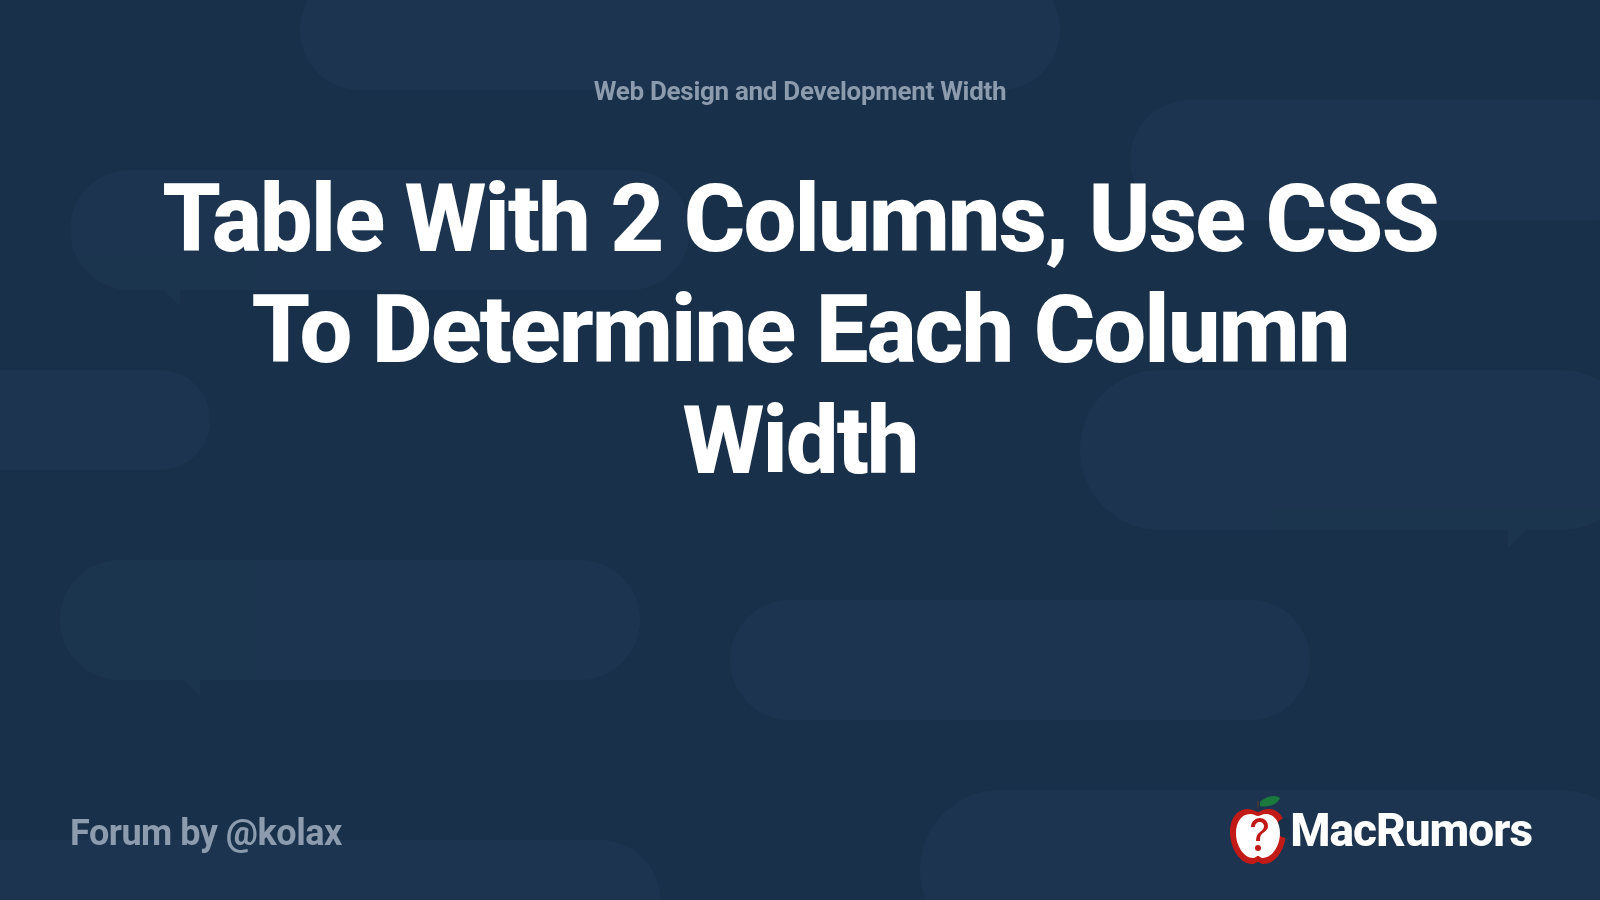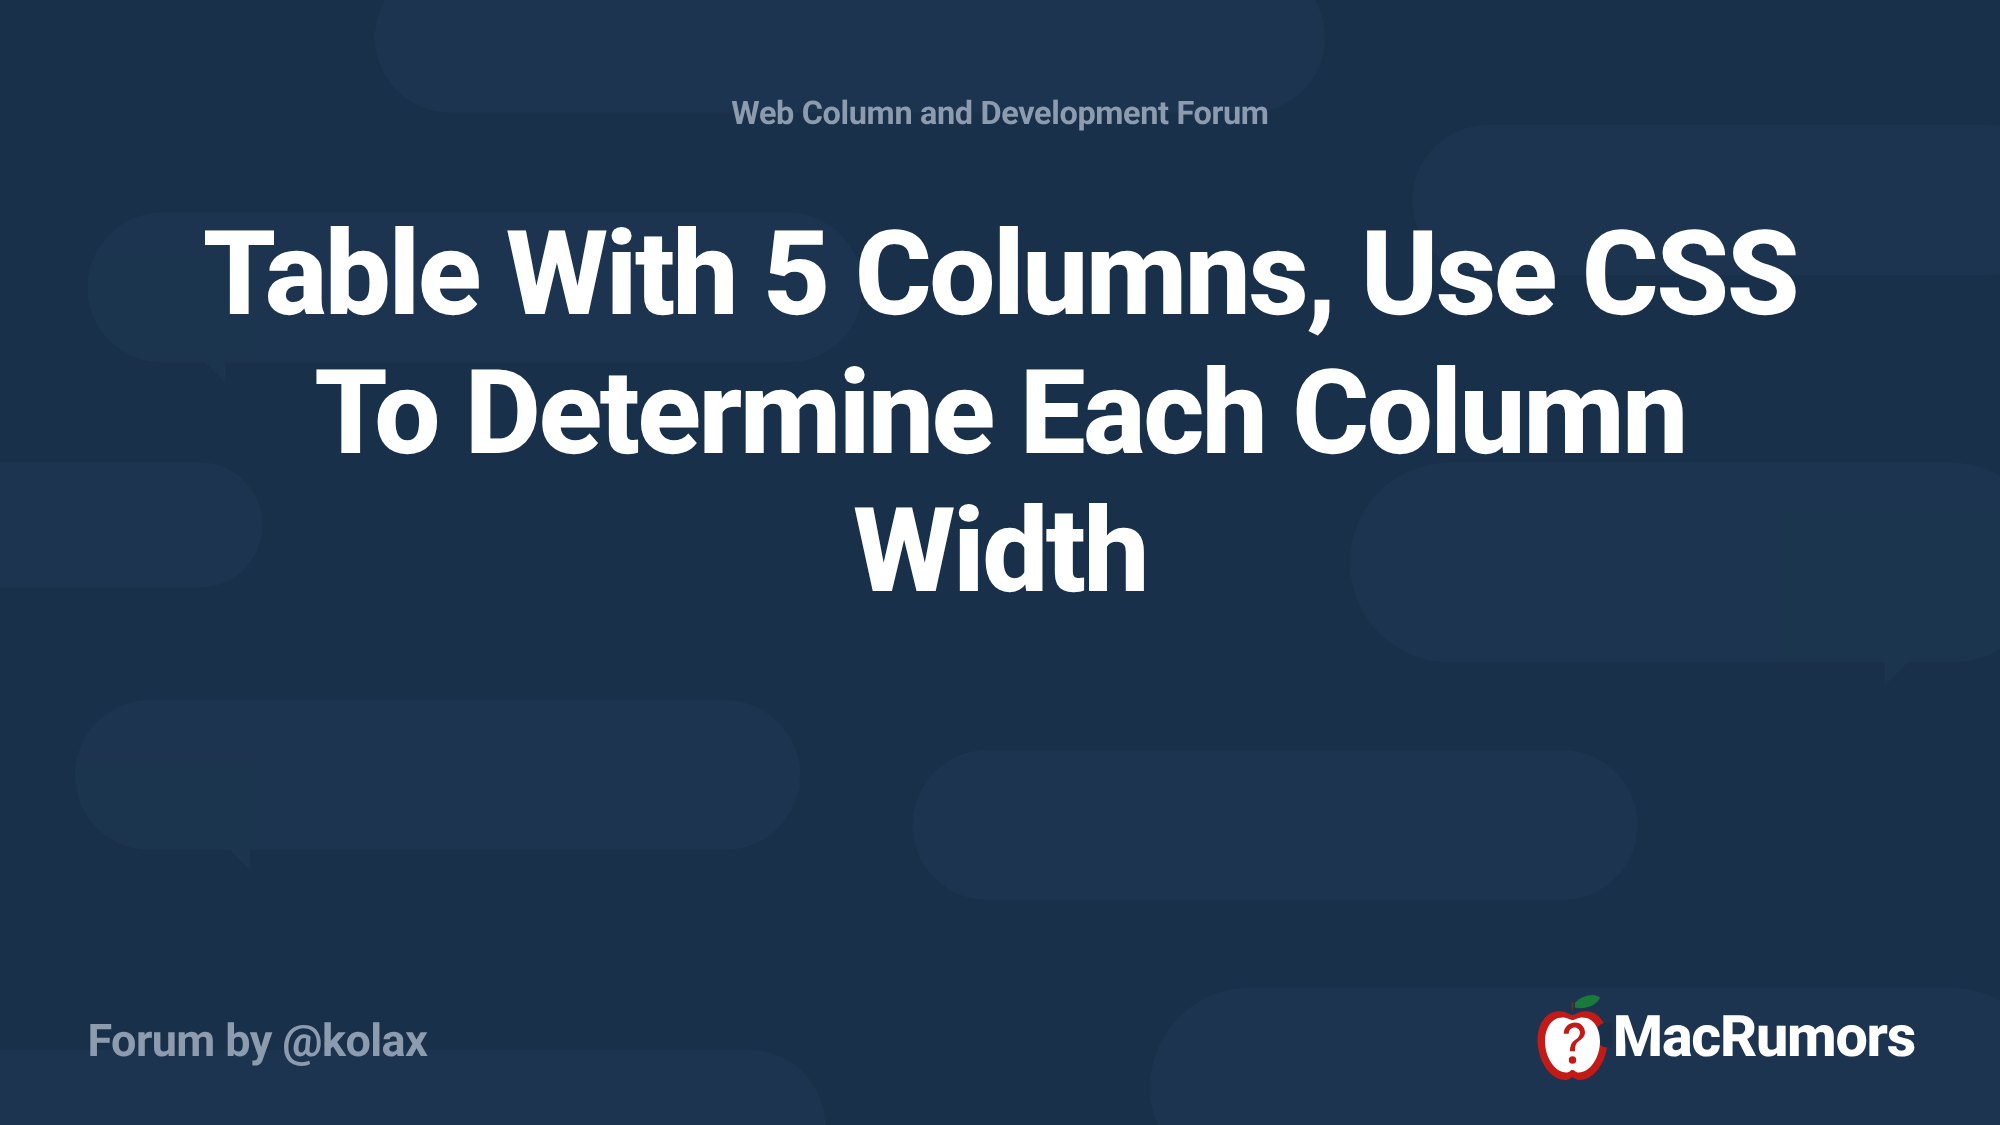--- a/index.html
+++ b/index.html
@@ -100,23 +100,23 @@
     <span class="tail"></span>
   </div>
 <div class="bubble b6">
     <span class="tail"></span>
   </div>
 <div class="bubble b7"></div>
 <div class="bubble b8"></div>
 <div class="bubble b9"></div>
 
 <div class="content">
-  <div class="forum-name">Web Column and Development Forum</div>
+  <div class="forum-name">Web Design and Development Width</div>
 
-  <h1 class="thread-title">Table With 5 Columns, Use CSS To Determine Each Column Width</h1>
+  <h1 class="thread-title">Table With 2 Columns, Use CSS To Determine Each Column Width</h1>
 
   <div class="posted-by">Forum by @kolax</div>
 
   <div class="brand">
     <span>
       <svg class="apple-icon" viewBox="0 0 64 72">
 
         <path d="M34 8 C40 2, 50 0, 54 4 C52 10, 42 14, 34 12 Z" fill="#1a7a3d"></path>
 
         <path d="M32 6 C33 9, 33 12, 32 15 C31 12, 31 9, 32 6 Z" fill="#5a3a1f"></path>

